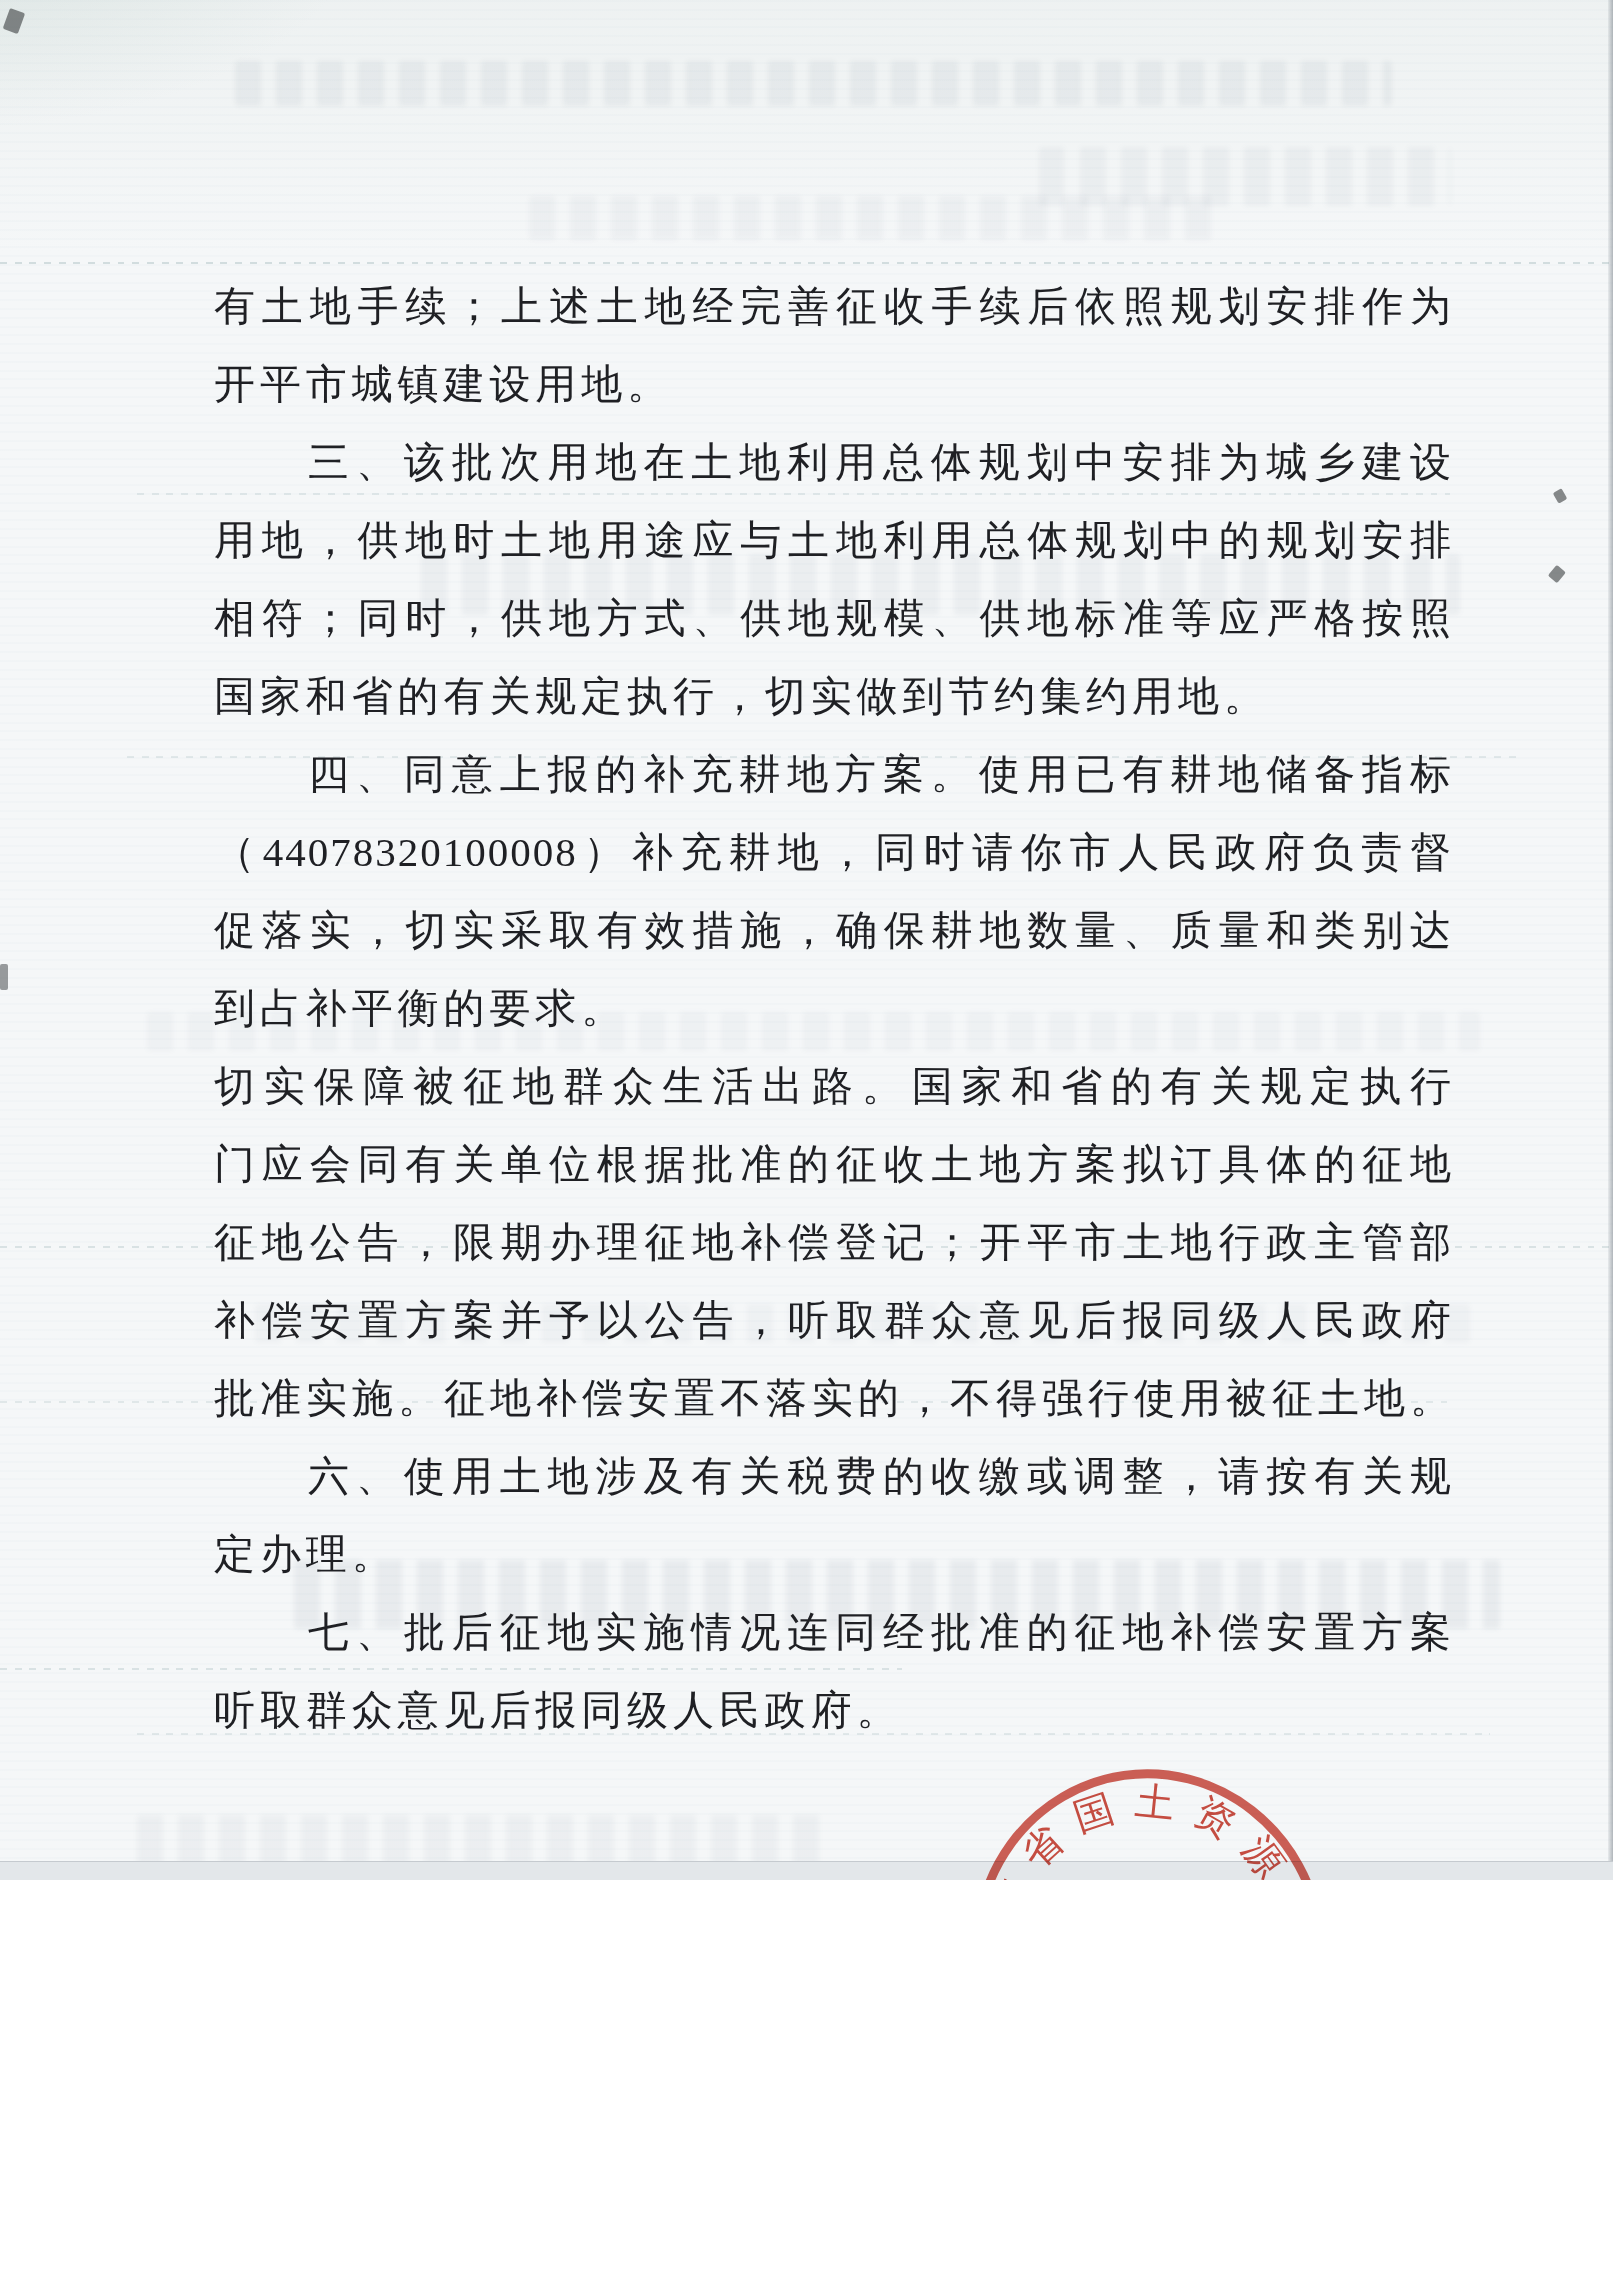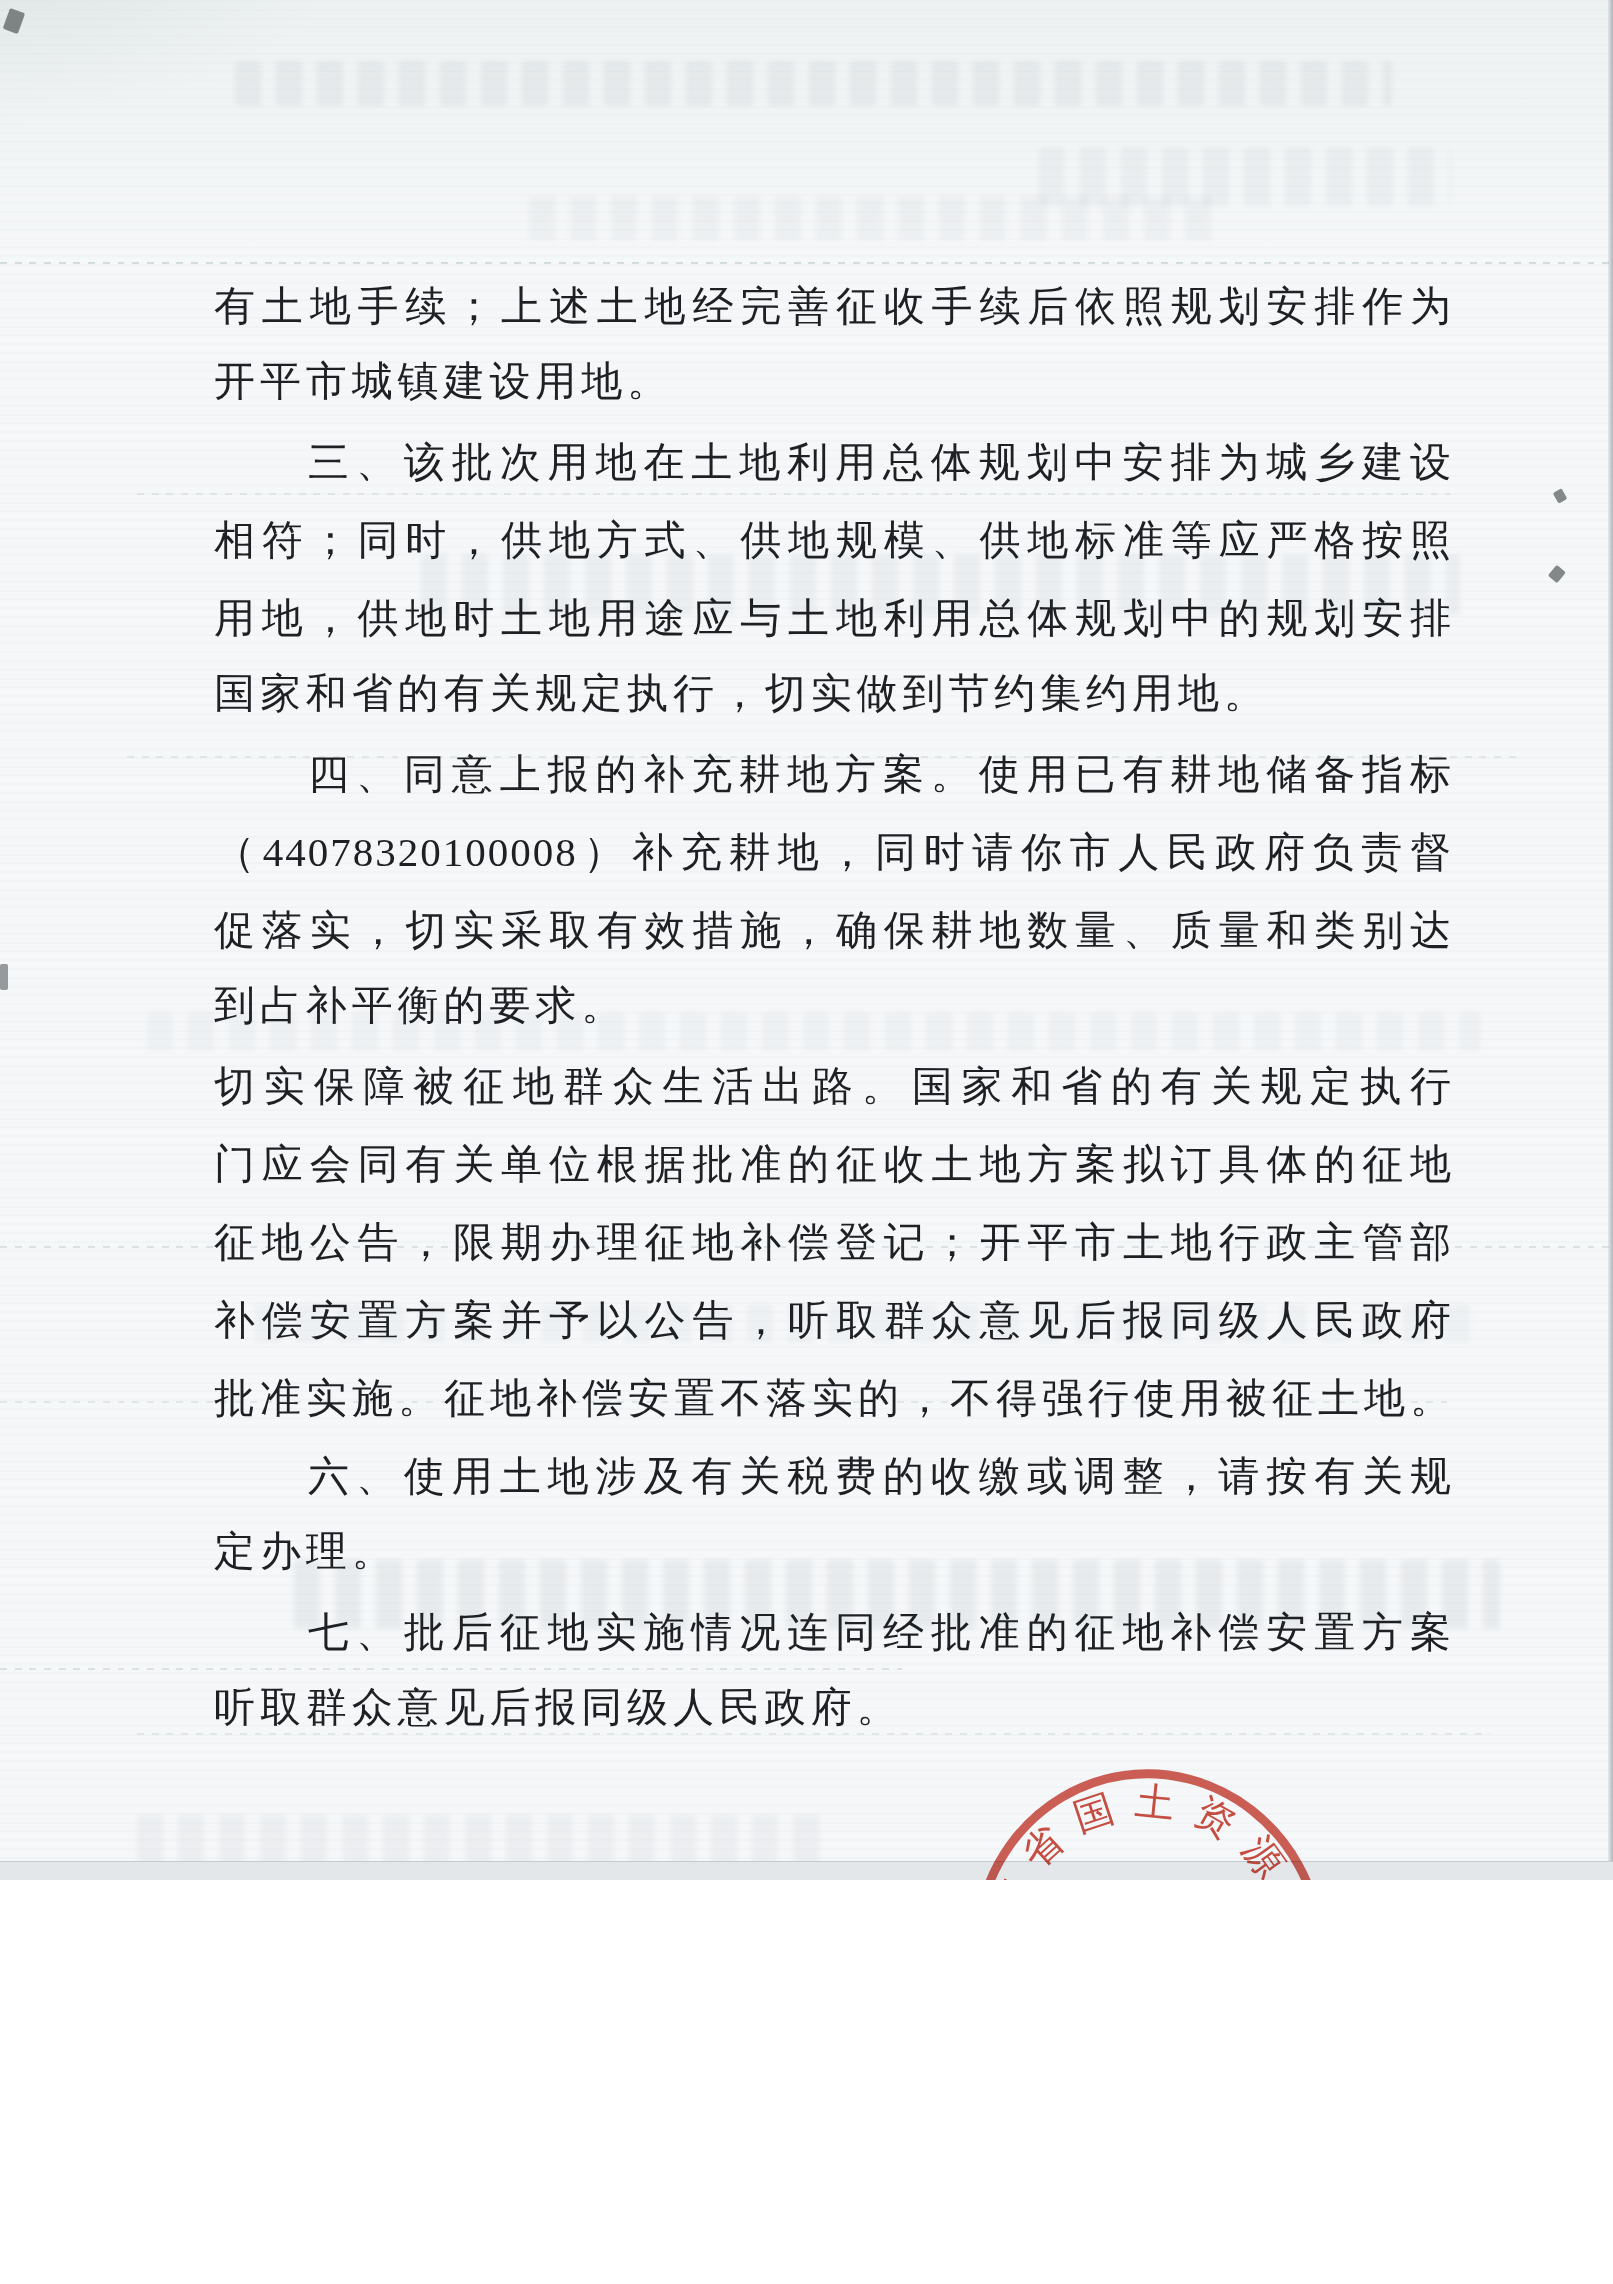--- a/index.html
+++ b/index.html
@@ -12,21 +12,21 @@
   .page::before {
     content:""; position:absolute; inset:0; pointer-events:none;
     background:
       radial-gradient(608px 294px at -4% -4%, rgba(165,190,182,0.28), rgba(165,190,182,0) 70%),
       linear-gradient(180deg, rgba(205,216,212,0.18), rgba(205,216,212,0) 255px),
       repeating-linear-gradient(180deg, rgba(208,220,228,0.10) 0 2px, rgba(255,255,255,0) 2px 8.8px);
   }
   .body-text { position:absolute; left:214px; top:267px; width:1239px; color:#1f2024; font-size:41px; }
   .line { height:78px; line-height:78px; letter-spacing:2px; text-align:justify; text-align-last:justify; }
   .line.indent { padding-left:94px;font-family:Liberation Serif, serif; }
-  .line.short { text-align-last:auto; letter-spacing:4.9px;font-family:Liberation Mono, monospace; }
+  .line.short { text-align-last:auto; letter-spacing:4.9px; }
   .signature { position:absolute; left:949px; top:1887px; font-size:43px; letter-spacing:2px; color:#1f2024; }
   .sign-date { position:absolute; left:935px; top:1970px; font-size:43px; letter-spacing:1px; word-spacing:7.8px; color:#1f2024; }
   .page-number { position:absolute; left:1253px; top:2070px; font-size:39px; letter-spacing:2px; word-spacing:31px; color:#273a3a; }
   .stamp { position:absolute; left:953px; top:1757px; mix-blend-mode:multiply; opacity:.85; filter:blur(0.4px); }
   .ghost {
     position:absolute; pointer-events:none; border-radius:3.9px;
     background:repeating-linear-gradient(90deg, rgba(102,118,136,0.18) 0 25.5px, rgba(102,118,136,0) 25.5px 41px);
     filter:blur(2.9px);
   }
   .scanline {
@@ -67,22 +67,22 @@
   <div class="speck" style="left:0; top:964px; width:7.8px; height:25.5px; opacity:.5;"></div>
   <div class="speck" style="left:1555px; top:490px; width:9.8px; height:11.8px; opacity:.6; transform:rotate(-30deg);"></div>
   <div class="speck" style="left:1551px; top:567px; width:11.8px; height:13.7px; opacity:.6; transform:rotate(40deg);"></div>
   <div class="edge-right"></div>
   <div class="edge-bottom"></div>
 
   <div class="body-text">
     <div class="line">有土地手续；上述土地经完善征收手续后依照规划安排作为</div>
     <div class="line short">开平市城镇建设用地。</div>
     <div class="line indent">三、该批次用地在土地利用总体规划中安排为城乡建设</div>
+    <div class="line">用地，供地时土地用途应与土地利用总体规划中的规划安排</div>
     <div class="line">相符；同时，供地方式、供地规模、供地标准等应严格按照</div>
-    <div class="line">用地，供地时土地用途应与土地利用总体规划中的规划安排</div>
     <div class="line short">国家和省的有关规定执行，切实做到节约集约用地。</div>
     <div class="line indent">四、同意上报的补充耕地方案。使用已有耕地储备指标</div>
     <div class="line">（44078320100008）补充耕地，同时请你市人民政府负责督</div>
     <div class="line">促落实，切实采取有效措施，确保耕地数量、质量和类别达</div>
     <div class="line short">到占补平衡的要求。</div>
     <div class="line">切实保障被征地群众生活出路。国家和省的有关规定执行</div>
     <div class="line">门应会同有关单位根据批准的征收土地方案拟订具体的征地</div>
     <div class="line">征地公告，限期办理征地补偿登记；开平市土地行政主管部</div>
     <div class="line">补偿安置方案并予以公告，听取群众意见后报同级人民政府</div>
     <div class="line">批准实施。征地补偿安置不落实的，不得强行使用被征土地。</div>

